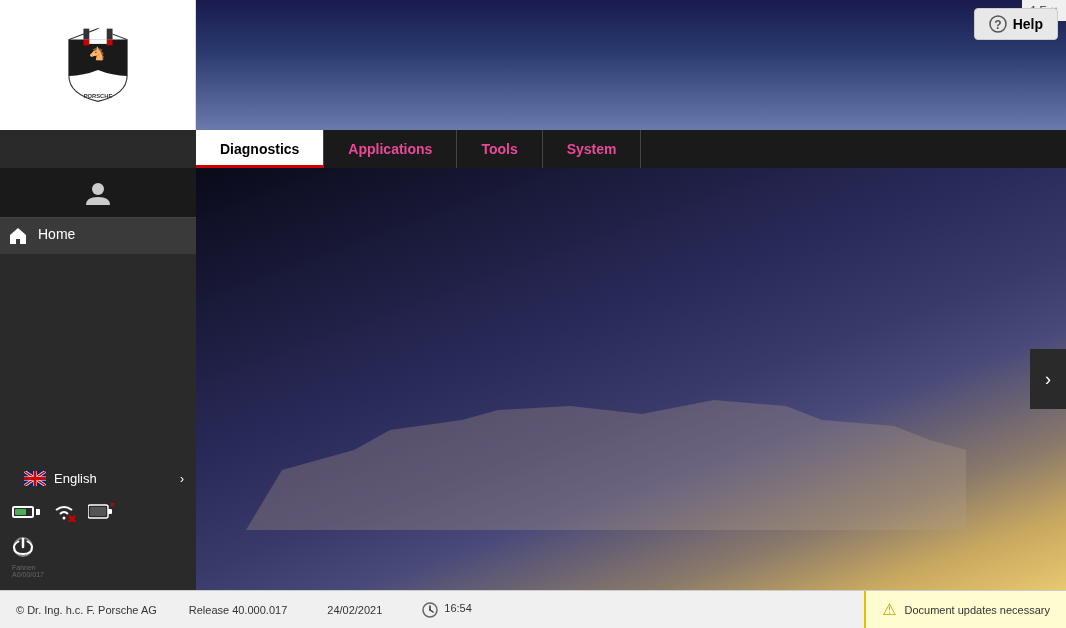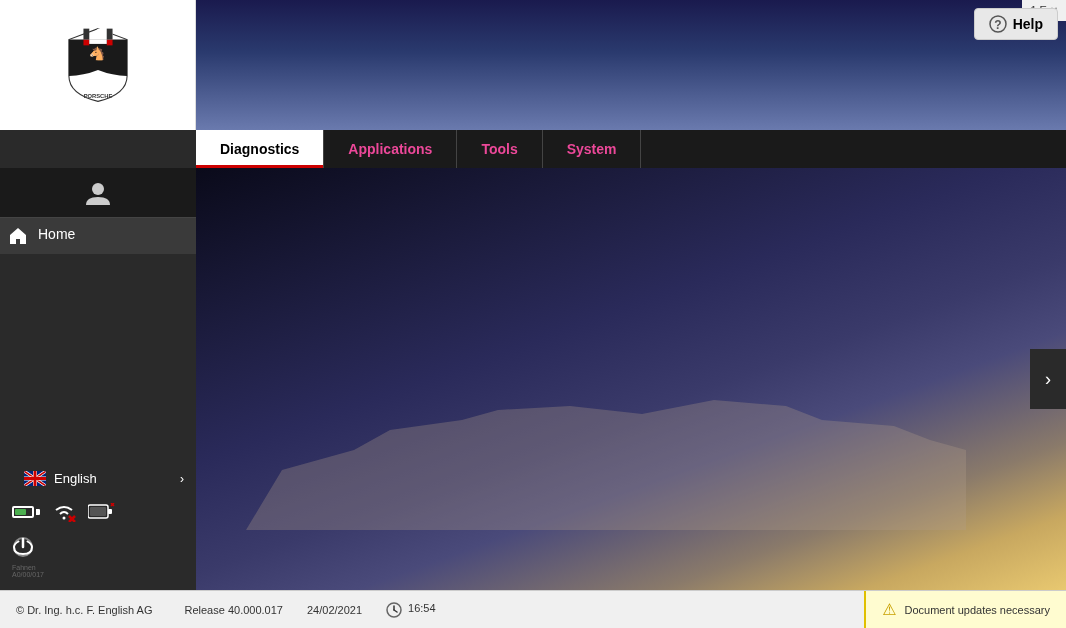--- a/index.html
+++ b/index.html
@@ -234,21 +234,21 @@
       color: #333;
     }
     #footer-left {
       padding: 0 16px;
       flex: 0 0 auto;
     }
     #footer-mid {
       flex: 1;
       display: flex;
       align-items: center;
-      gap: 24px;
+      gap: 40px;
       padding: 0 16px;
     }
     #footer-right {
       flex: 0 0 auto;
       display: flex;
       align-items: center;
       gap: 8px;
       padding: 0 16px;
       background: #fffcd0;
       height: 100%;
@@ -495,21 +495,21 @@
         </div>
       </div>
     </div>
 
     <div id="next-arrow">›</div>
   </div>
 </div>
 
 <div id="footer">
   <div id="footer-left">
-    <span>© Dr. Ing. h.c. F. English AG</span>
+    <span>© Dr. Ing. h.c. F. Porsche AG</span>
   </div>
   <div id="footer-mid">
     <span>
       <span>Release</span>&nbsp;<span>40.000.017</span>
     </span>
     <span>24/02/2021</span>
     <div id="footer-time">
       <svg width="16" height="16" viewBox="0 0 16 16">
         <circle cx="8" cy="8" r="7" fill="none" stroke="#666" stroke-width="1.5"></circle>
         <line x1="8" y1="8" x2="8" y2="4" stroke="#333" stroke-width="1.5" stroke-linecap="round"></line>

